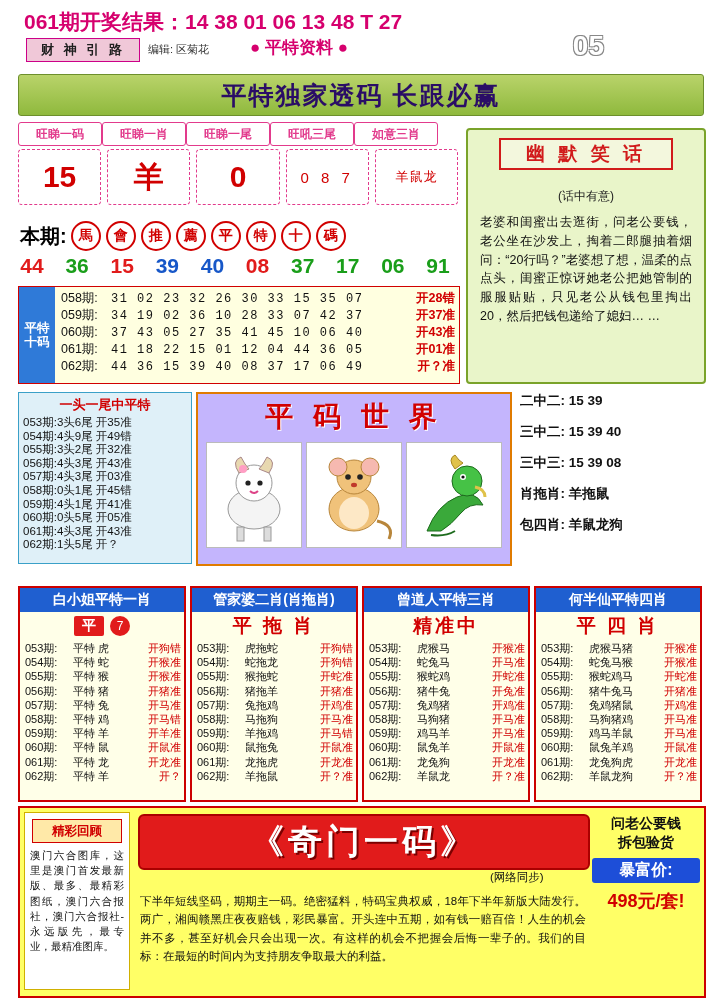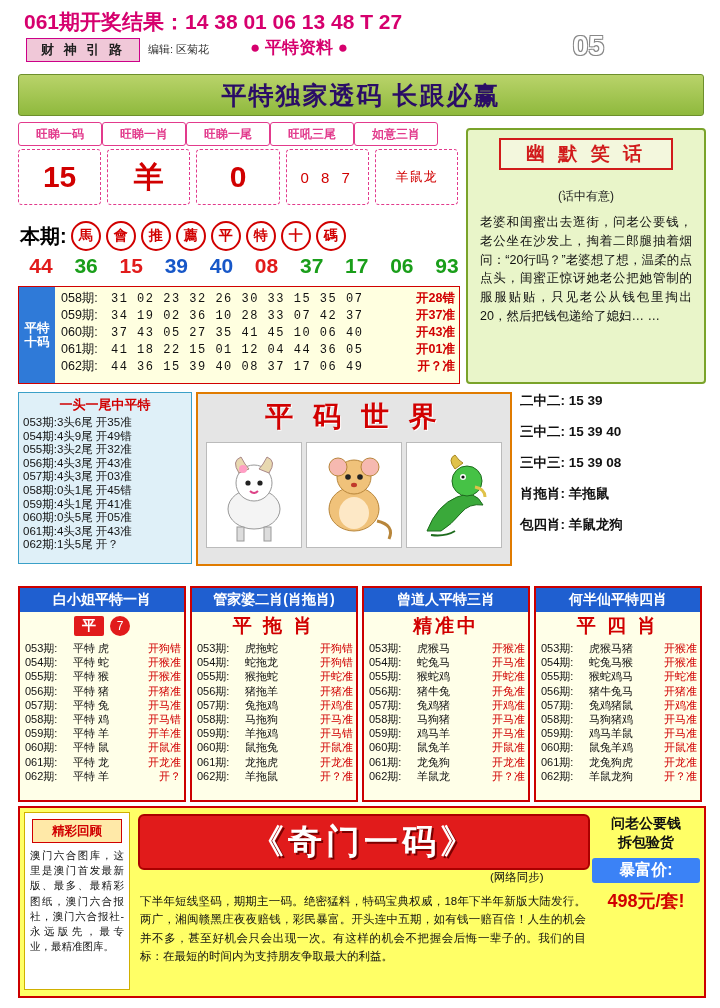--- a/index.html
+++ b/index.html
@@ -47,42 +47,42 @@
     display:flex;align-items:center;justify-content:center;}
   .joke-title span{font-size:19px;font-weight:bold;color:#d11b1b;letter-spacing:4px;}
   .joke-sub{text-align:center;font-size:12px;color:#222;margin-top:18px;}
   .joke-body{margin:8px 12px 0;font-size:12.5px;line-height:1.5;color:#111;text-align:justify;}
 
   
   .benqi{position:absolute;left:20px;top:218px;width:440px;height:36px;display:flex;align-items:center;}
   .benqi-label{font-size:20px;font-weight:bold;color:#000;margin-right:4px;}
   .circ{width:26px;height:26px;border:2px solid #d10000;border-radius:50%;display:inline-flex;
     align-items:center;justify-content:center;font-size:14px;font-weight:bold;color:#d10000;margin-right:5px;}
-  .nums-row{position:absolute;left:24px;top:252px;width:440px;display:flex;justify-content:space-between;}
+  .nums-row{position:absolute;left:15px;top:252px;width:440px;display:flex;justify-content:space-between;}
   .ball{width:34px;height:28px;display:flex;align-items:center;justify-content:center;
     font-size:21px;font-weight:bold;}
   .b-red{color:#e11b1b;} .b-green{color:#1a9e1a;} .b-blue{color:#1757c8;}
 
   
   .pt10{position:absolute;left:18px;top:286px;width:440px;height:96px;border:1px solid #d10000;background:#ffffe0;display:flex;}
   .pt10-side{width:36px;background:#2f7ad8;color:#fff;display:flex;align-items:center;justify-content:center;
     font-size:12.5px;font-weight:bold;line-height:1.15;text-align:center;}
   .pt10-body{flex:1;padding:3px 4px 0 6px;}
   .pt10-row{display:flex;align-items:center;font-size:12.5px;color:#111;height:17px;}
   .pt10-row .lbl{width:50px;}
   .pt10-row .dat{flex:1;letter-spacing:1.5px;font-family:"Liberation Mono",monospace;font-size:12px;}
   .pt10-row .res{width:66px;color:#d10000;font-weight:bold;text-align:right;}
 
   
   .mid-left{position:absolute;left:18px;top:392px;width:172px;height:170px;background:#dff0f8;border:1px solid #3aa0c8;}
   .mid-left-title{text-align:center;font-size:13px;font-weight:bold;color:#d10000;padding:3px 0 2px;}
   .mid-left ul{list-style:none;margin:0;padding:0 4px;}
   .mid-left li{font-size:11.5px;color:#111;line-height:13.6px;white-space:nowrap;}
 
-  .pms{position:absolute;left:196px;top:392px;width:312px;height:170px;background:#e5e5e5;border:2px solid #e07b00;}
+  .pms{position:absolute;left:196px;top:392px;width:312px;height:170px;background:#c4b5fd;border:2px solid #e07b00;}
   .pms-title{text-align:center;font-size:28px;font-weight:bold;color:#d10000;padding-top:4px;letter-spacing:6px;
     text-shadow:1px 1px 0 #fff;}
   .pms-imgs{display:flex;gap:4px;justify-content:center;margin-top:6px;}
   .pms-img{width:94px;height:104px;background:#fff;border:1px solid #bbb;position:relative;overflow:hidden;}
 
   .mid-right{position:absolute;left:516px;top:392px;width:186px;height:170px;}
   .mr-row{font-size:13.5px;color:#111;margin:0 0 13px 4px;font-weight:bold;}
 
   
   .col{position:absolute;top:586px;width:164px;height:212px;background:#ffffe8;border:2px solid #c00;}
@@ -109,21 +109,21 @@
   .bl-body{font-size:10.5px;color:#111;line-height:1.45;padding:5px 5px 0;text-align:justify;}
   .bot-banner{position:absolute;left:118px;top:6px;width:448px;height:52px;}
   .banner-shape{width:448px;height:52px;background:#e11b1b;border:2px solid #a00;border-radius:6px;
     display:flex;align-items:center;justify-content:center;}
   .banner-shape span{font-size:34px;font-weight:bold;color:#fff;letter-spacing:4px;
     text-shadow:2px 2px 0 #7a0000;}
   .bot-net{position:absolute;left:470px;top:62px;font-size:11.5px;color:#111;}
   .bot-text{position:absolute;left:120px;top:84px;width:446px;font-size:11.5px;color:#111;line-height:1.6;text-align:justify;}
   .bot-right{position:absolute;left:572px;top:6px;width:108px;height:176px;}
   .br-line{font-size:14px;font-weight:bold;color:#111;text-align:center;line-height:19px;}
-  .br-price-label{margin-top:6px;background:#3b82f6;color:#fff;font-size:16px;font-weight:bold;text-align:center;
+  .br-price-label{margin-top:6px;background:#1d4ed8;color:#fff;font-size:16px;font-weight:bold;text-align:center;
     padding:2px 0;border-radius:3px;}
   .br-price{font-size:18px;font-weight:bold;color:#d10000;text-align:center;margin-top:6px;}
 
   
   .art{position:absolute;inset:0;}
 </style>
 </head>
 <body>
 
 <div class="page">
@@ -192,21 +192,21 @@
   <div class="nums-row">
     <span class="ball b-red">44</span>
     <span class="ball b-green">36</span>
     <span class="ball b-red">15</span>
     <span class="ball b-blue">39</span>
     <span class="ball b-blue">40</span>
     <span class="ball b-red">08</span>
     <span class="ball b-green">37</span>
     <span class="ball b-green">17</span>
     <span class="ball b-green">06</span>
-    <span class="ball b-green">93</span>
+    <span class="ball b-green">91</span>
   </div>
 
   <div class="pt10">
     <div class="pt10-side">
       <span>平特十码</span>
     </div>
     <div class="pt10-body">
       <div class="pt10-row">
         <span class="lbl">058期:</span>
         <span class="dat">31 02 23 32 26 30 33 15 35 07</span>

